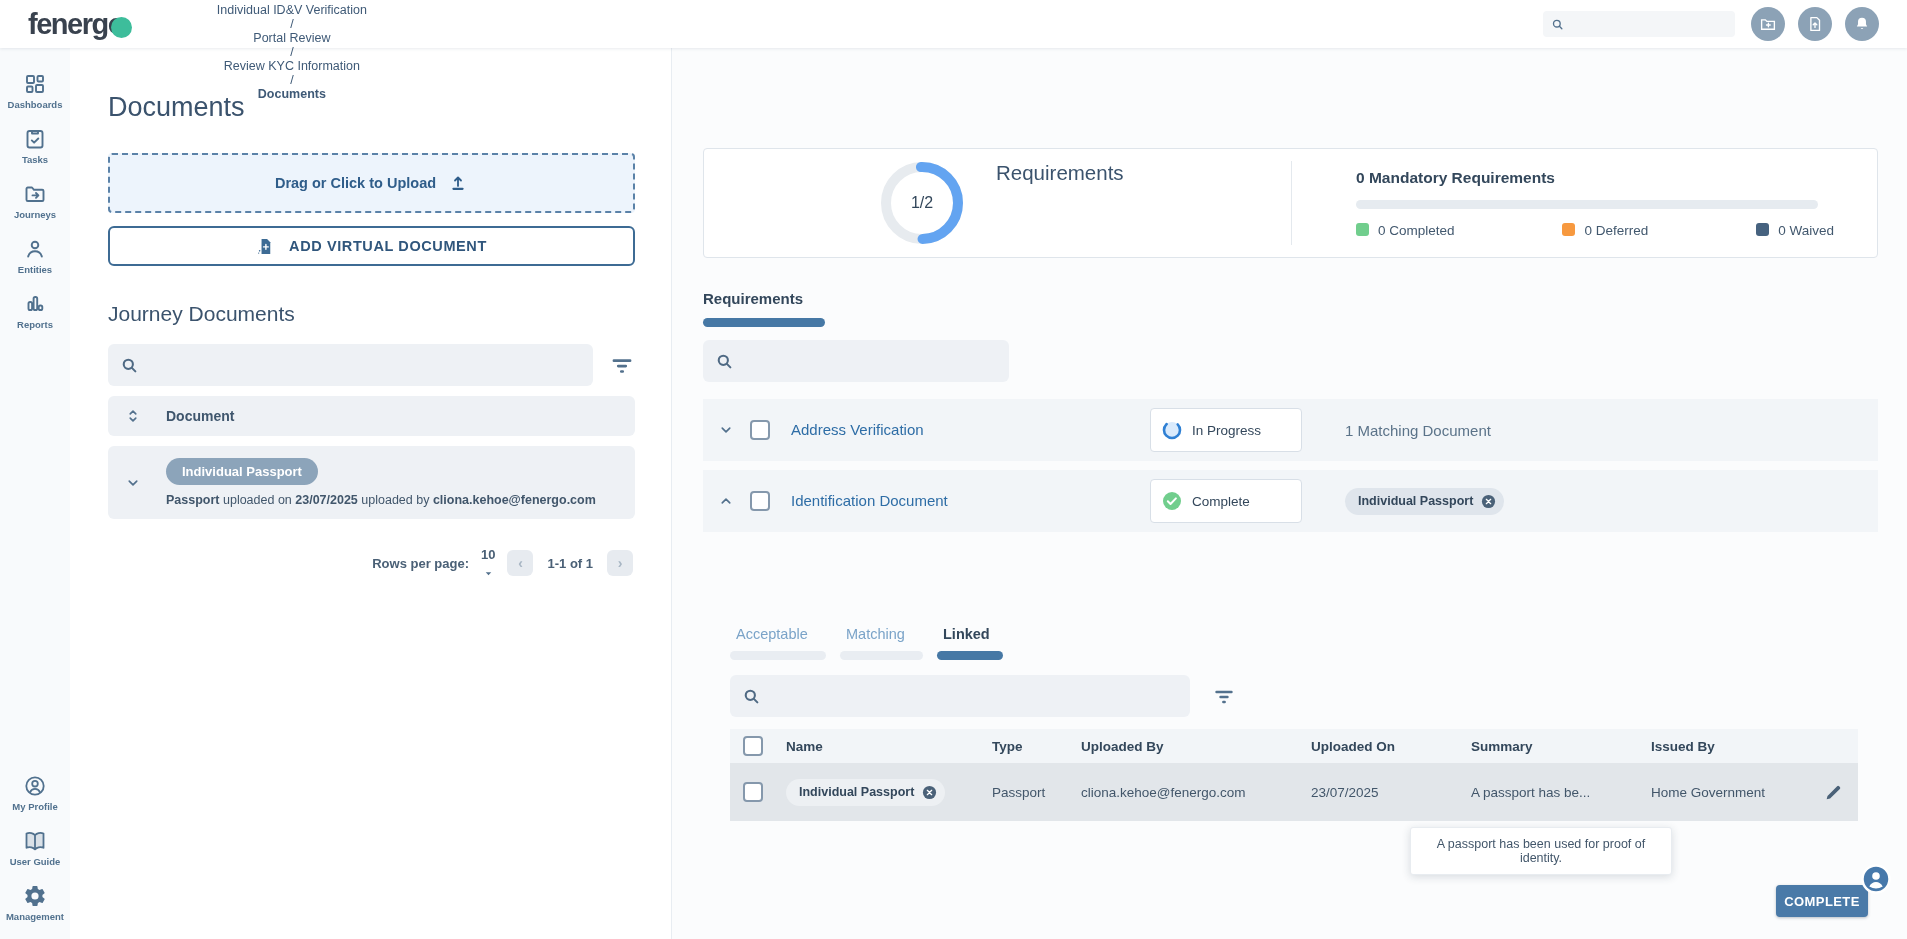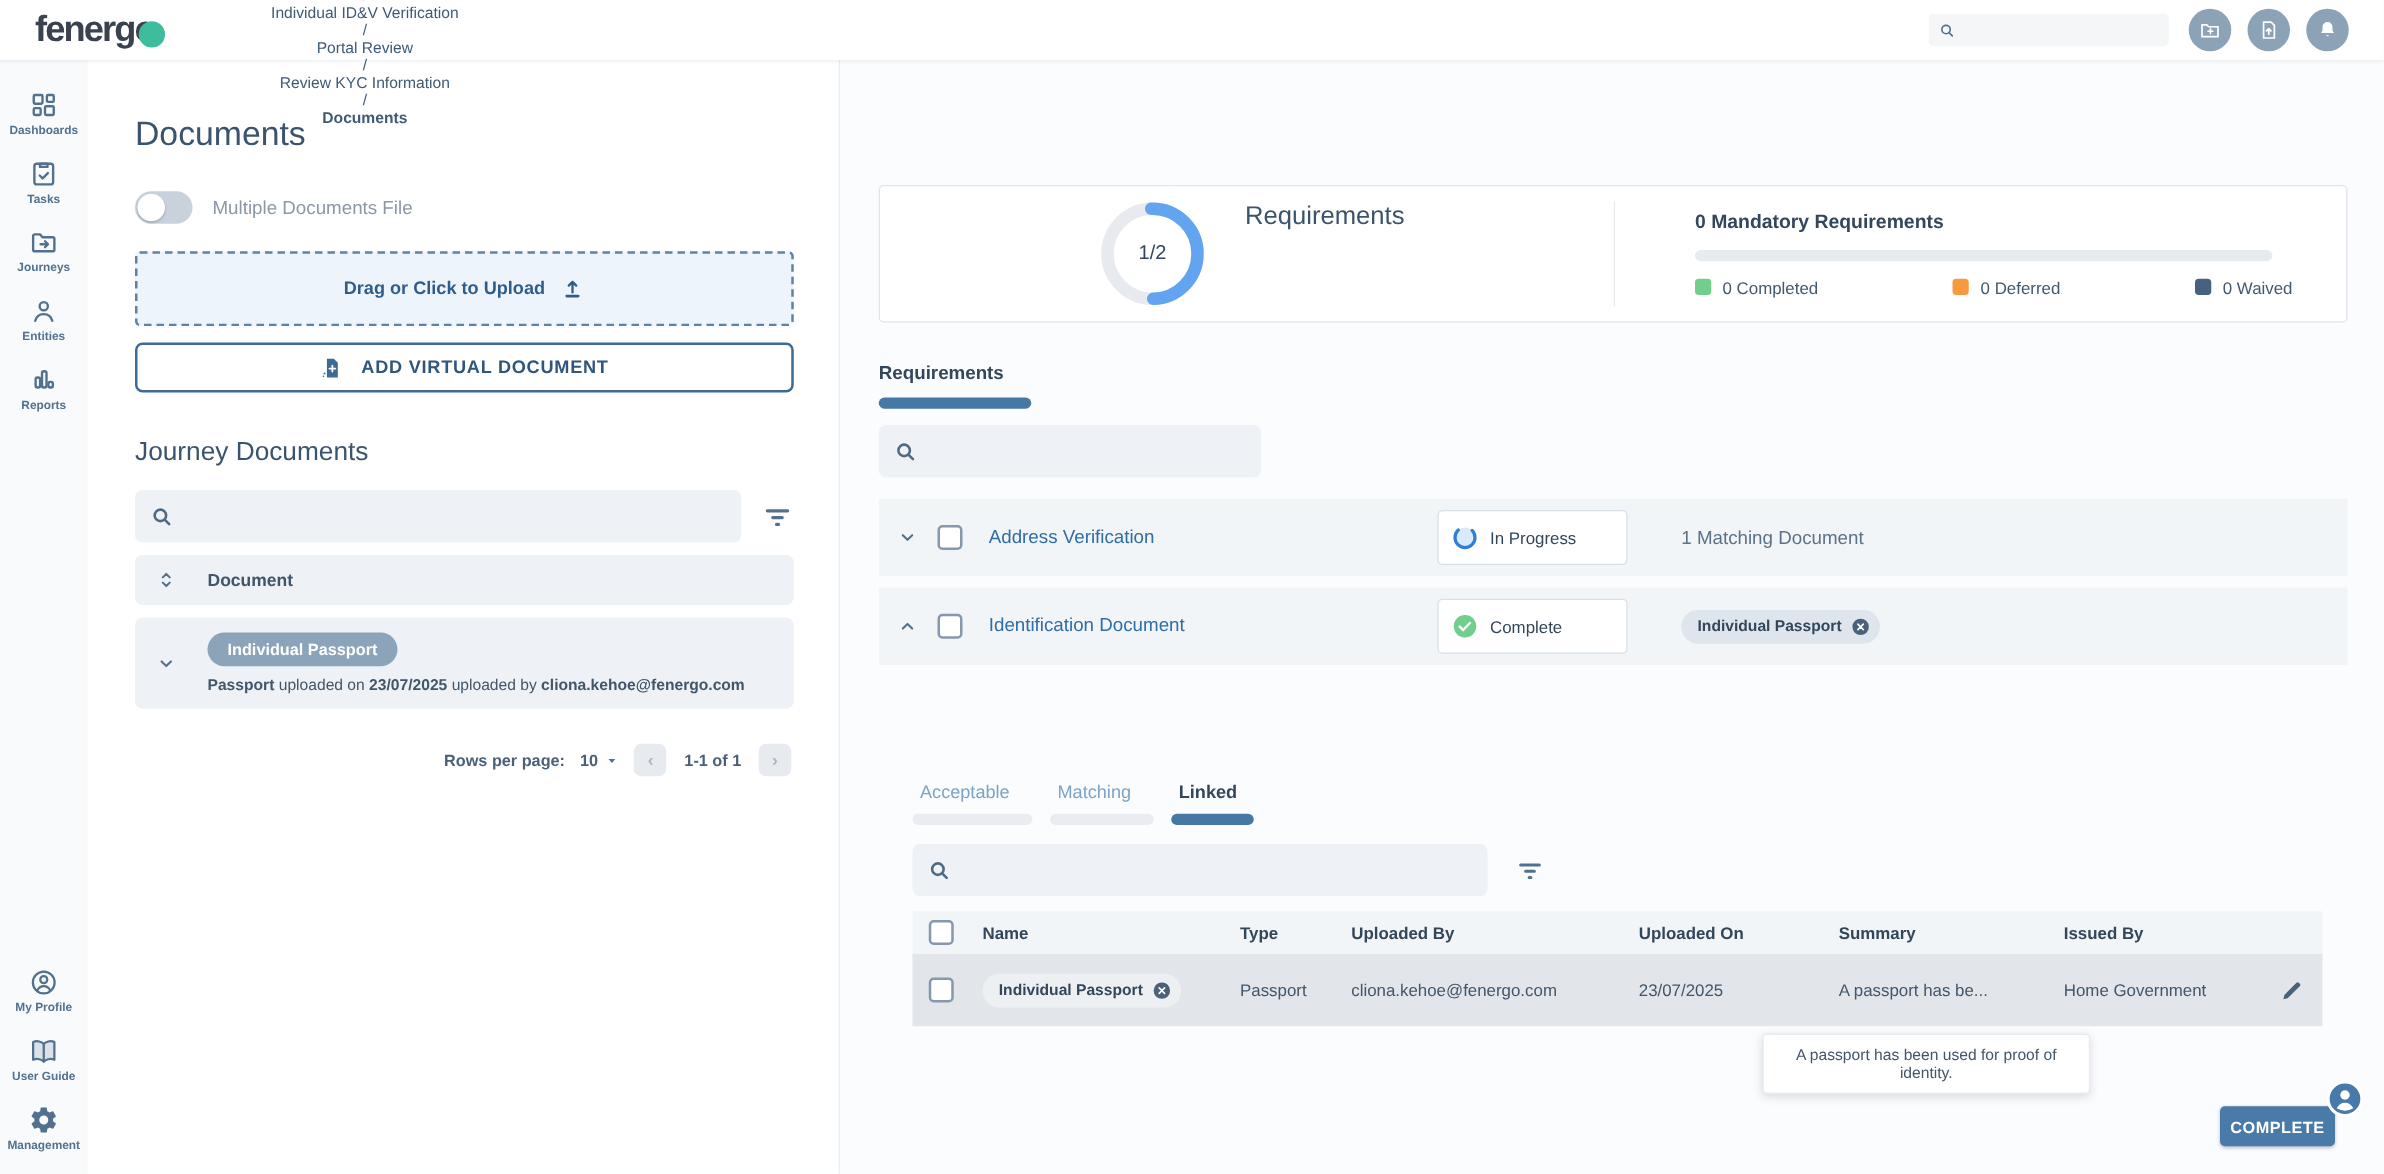--- a/index.html
+++ b/index.html
@@ -50,21 +50,21 @@
   .jd-search-row .search-field{flex:1}
   .filter-ic{cursor:pointer;color:#53718d;flex:0 0 auto}
   .jd-header{height:40px;background:var(--field);border-radius:6px;display:flex;align-items:center;gap:24px;padding:15px 16px;margin-bottom:10px;}
   .jd-header .hdr-lbl{font-size:14px;font-weight:700;color:#3f566d;}
   .jd-row{background:var(--field);border-radius:6px;display:flex;align-items:center;gap:24px;padding:12px 16px;}
   .jd-row-main{display:flex;flex-direction:column;gap:8px;}
   .chip-solid{display:inline-block;background:#8ca4ba;color:#fff;font-size:13px;font-weight:700;padding:6px 16px;border-radius:16px;align-self:flex-start;cursor:pointer;}
   .jd-detail{font-size:12.5px;color:#41566b;}
   .jd-detail b{font-weight:700}
   .pager{margin-top:28px;display:flex;justify-content:flex-end;align-items:center;gap:12px;font-size:13px;color:#4a6076;font-weight:600;padding-right:2px;}
-  .pager .rpp-val{display:flex;align-items:center;gap:6px;cursor:pointer;}
+  .pager .rpp-val{display:flex;align-items:center;gap:6px;cursor:pointer;flex-direction:column;}
   .pg-btn{width:26px;height:26px;border-radius:6px;background:#e7ebf0;color:#a8b6c4;display:flex;align-items:center;justify-content:center;font-size:14px;cursor:pointer;}
   .pg-range{margin:0 2px;}
 
   
   .main{position:absolute;top:48px;left:672px;right:0;bottom:0;background:#fbfcfd;}
 
   .summary-card{position:absolute;left:31px;top:100px;width:1175px;height:110px;background:#fff;border:1px solid var(--border);border-radius:4px;display:flex;align-items:center;}
   .sum-left{width:587px;display:flex;gap:32px;padding-left:176px;}
   .donut-wrap{position:relative;width:84px;height:84px;flex:0 0 auto;}
   .donut-wrap svg{width:84px;height:84px;}
@@ -245,26 +245,20 @@
           <path d="M19.4 13c.04-.33.06-.66.06-1s-.02-.67-.06-1l2.1-1.64a.5.5 0 0 0 .12-.64l-2-3.46a.5.5 0 0 0-.6-.22l-2.48 1a7.3 7.3 0 0 0-1.72-1l-.38-2.62A.5.5 0 0 0 14 2h-4a.5.5 0 0 0-.5.42l-.37 2.62c-.62.26-1.2.6-1.73 1l-2.48-1a.5.5 0 0 0-.6.22l-2 3.46a.5.5 0 0 0 .12.64L4.55 11c-.04.33-.06.66-.06 1s.02.67.06 1l-2.11 1.64a.5.5 0 0 0-.12.64l2 3.46c.13.22.4.3.6.22l2.48-1c.53.4 1.11.74 1.73 1l.37 2.62a.5.5 0 0 0 .5.42h4a.5.5 0 0 0 .5-.42l.38-2.62c.62-.26 1.19-.6 1.72-1l2.48 1c.23.09.47 0 .6-.22l2-3.46a.5.5 0 0 0-.12-.64L19.4 13zM12 15.6a3.6 3.6 0 1 1 0-7.2 3.6 3.6 0 0 1 0 7.2z"></path>
         </svg>
       <span class="lbl">Management</span>
     </div>
   </div>
 </aside>
 
 <section class="docs-panel">
   <h1 class="docs-title">Documents</h1>
 
-  <div class="toggle-row">
-    <div class="toggle">
-        <div class="knob"></div>
-      </div>
-    <span class="toggle-label">Multiple Documents File</span>
-  </div>
 
   <div class="upload-box">
     <span>Drag or Click to Upload</span>
     <svg width="20" height="20" viewBox="0 0 24 24" fill="none" stroke="#2f5d8a" stroke-width="2.2" stroke-linecap="round" stroke-linejoin="round">
         <path d="M12 15.5V5.5M8.4 9L12 5.4 15.6 9"></path>
         <path d="M6.5 19h11" stroke-width="2.6"></path>
       </svg>
   </div>
 
   <button class="virtual-btn">

